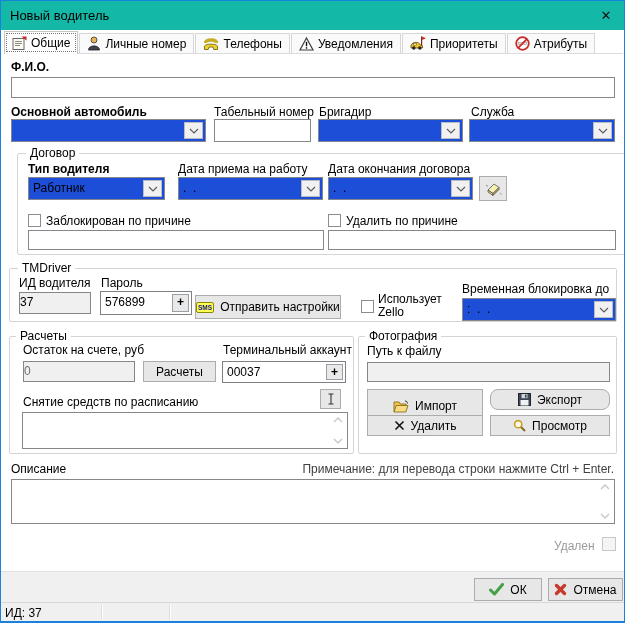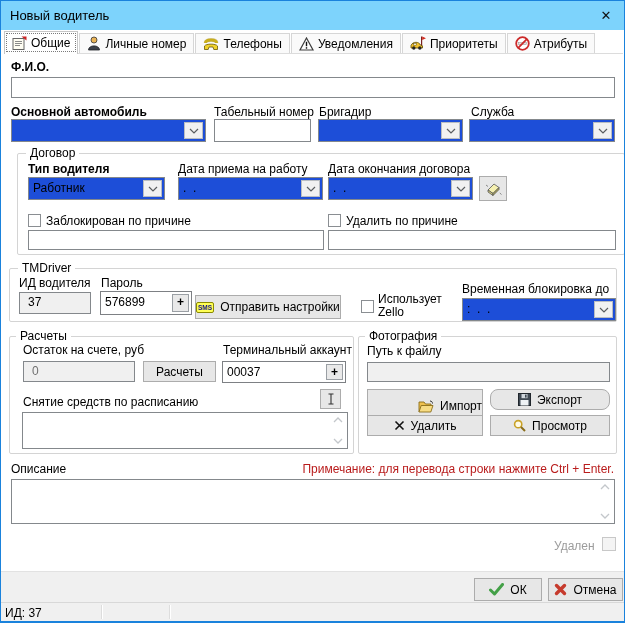--- a/index.html
+++ b/index.html
@@ -2,33 +2,33 @@
 <html><head>
 <meta charset="utf-8">
 <style>
   * { margin:0; padding:0; box-sizing:border-box; }
   html,body { background:#d7d7d7; }
   body { font-family:"Liberation Sans", sans-serif; font-size:12px; color:#000; }
   .window {
     position:relative; width:625px; height:623px; background:#fff;
     border:1px solid #1a82dc; border-bottom-width:2px; overflow:hidden;
   }
-  .titlebar { position:absolute; left:0; top:0; right:0; height:29px; background:#7dd3fc; }
+  .titlebar { position:absolute; left:0; top:0; right:0; height:29px; background:#14b8a6; }
   .title { position:absolute; left:9px; top:7px; font-size:13px; white-space:nowrap; }
   .closebtn { position:absolute; right:8px; top:5px; width:20px; height:20px; text-align:center;
     line-height:20px; font-size:13px; color:#111; cursor:default; }
   .tabbar { position:absolute; left:3px; top:30px; right:1px; height:23px;
     display:flex; align-items:flex-end; border-bottom:1px solid #dcdcdc; }
   .tab { height:20px; display:flex; align-items:center; gap:4px; padding:0 7px;
     background:#fafafa; border:1px solid #d6d6d6; border-bottom:none; margin-right:1px; white-space:nowrap; }
   .tab.active { height:23px; background:#fff; margin-bottom:-1px; border-color:#c6c6c6;
     outline:1px dotted #7a7a7a; outline-offset:-3px; z-index:2; }
   .lbl { position:absolute; white-space:nowrap; }
   .b { font-weight:bold; }
-  .edit { position:absolute; background:#fff; border:1px solid #84888c; padding:2px 8px;
+  .edit { position:absolute; background:#fff; border:1px solid #84888c; padding:2px 0;
     line-height:15px; white-space:pre; overflow:hidden; }
   .edit.dis { background:#f0f0f0; }
   .edit.graytxt { color:#707070; }
   .memo { position:absolute; background:#fff; border:1px solid #84888c; padding:2px 20px 2px 4px; overflow:hidden; }
   .scrollcol { position:absolute; right:1px; top:1px; bottom:1px; width:16px; background:#fff;
     display:flex; flex-direction:column; justify-content:space-between; align-items:center; padding:3px 0; }
   .combo { position:absolute; background:#1d4ed8; border:1px solid #84888c; }
   .combo .val { position:absolute; left:4px; top:3px; white-space:pre; }
   .combo .drop { position:absolute; right:2px; top:2px; bottom:2px; width:19px; background:#f1f1f1;
     border:1px solid #b9bdc2; display:flex; align-items:center; justify-content:center; }
@@ -38,21 +38,21 @@
     align-items:center; justify-content:center; gap:6px; white-space:nowrap; cursor:default; }
   .toolbtn { position:absolute; background:#e7e7e7; border:1px solid #acacac; display:flex;
     align-items:center; justify-content:center; }
   .cb { position:absolute; width:13px; height:13px; background:#fff; border:1px solid #8a8e92; }
   .cb.dis { background:#f4f4f4; border-color:#c8c8c8; }
   .cblabel { position:absolute; white-space:nowrap; }
   .frame { position:absolute; background:#fff; border:1px solid #7d8084; }
   .frame .fval { position:absolute; left:4px; top:3px; white-space:pre; }
   .plusbtn { position:absolute; right:2px; top:2px; bottom:2px; width:17px; background:#e9e9e9;
     border:1px solid #9a9fa4; text-align:center; font-weight:bold; line-height:15px; }
-  .note { color:#b91c1c; }
+  .note { color:#404040; }
   .gray { color:#9c9c9c; }
   .panel { position:absolute; left:0; right:0; top:570px; height:31px; background:#f0f0f0; border-top:1px solid #e2e2e2; }
   .statusbar { position:absolute; left:0; right:0; top:601px; height:19px; background:#f0f0f0;
     border-top:1px solid #d8d8d8; }
   .statusdiv { position:absolute; top:2px; bottom:2px; width:1px; background:#ddd; box-shadow:1px 0 0 #fff; }
   svg { display:block; }
 </style>
 </head>
 <body>
 
@@ -277,21 +277,21 @@
           </svg>
       </span>
     </div>
   </div>
 
   <div class="group" style="left:357px; top:335px; width:259px; height:118px;">
     <span class="legend" style="left:6px;">Фотография</span>
     <div class="lbl" style="left:8px; top:7px;">Путь к файлу</div>
     <div class="edit dis" style="left:8px; top:25px; width:243px; height:20px;"></div>
 
-    <div class="btn" style="left:8px; top:52px; width:116px; height:34px;justify-content:flex-end;">
+    <div class="btn" style="left:8px; top:52px; width:116px; height:34px;">
       <svg width="16" height="13" viewBox="0 0 16 13">
           <path d="M1 12 V2 H6 L7.5 4 H13 V5.5" fill="#efc14f" stroke="#8a6d1a" stroke-width="0.9"></path>
           <path d="M1 12 L3.2 5.5 L15 5.5 L12.8 12 Z" fill="#f7dc84" stroke="#8a6d1a" stroke-width="0.9"></path>
           <path d="M12 1 C13.5 1 14.5 2 14.5 3.5" fill="none" stroke="#2b2b2b" stroke-width="1"></path>
         </svg>
       <span>Импорт</span>
     </div>
     <div class="btn" style="left:131px; top:52px; width:120px; height:21px;border-radius:8px;">
       <svg width="13" height="13" viewBox="0 0 13 13">
           <rect x="0.5" y="0.5" width="12" height="12" fill="#3e4852" stroke="#20262c"></rect>

